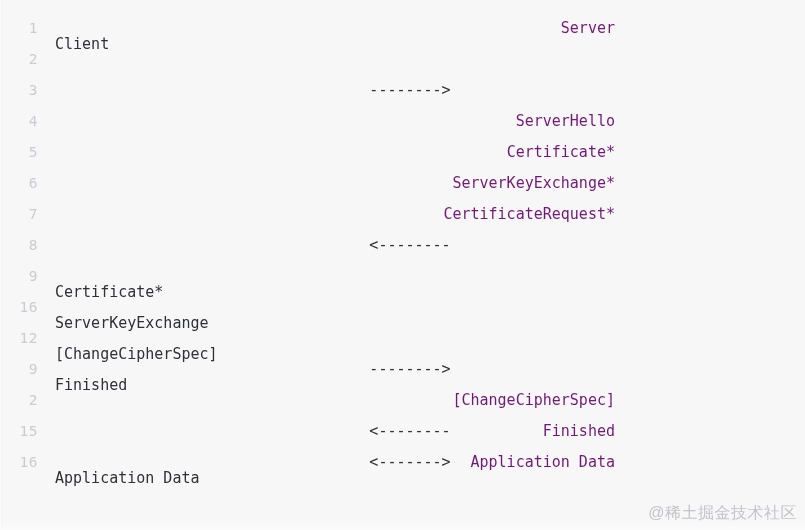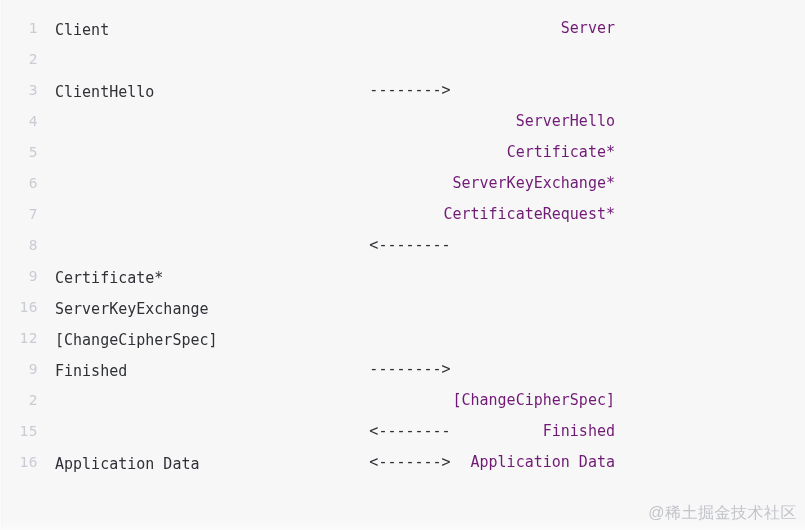--- a/index.html
+++ b/index.html
@@ -78,21 +78,21 @@
     left: 55px;
     top: 0;
     right: 0;
     height: 31px;
   }
 
   
   .col-client {
     position: absolute;
     left: 0;
-    top: 2px;
+    top: 16px;
     font-size: 15px;
     color: #2f3136;
     white-space: pre;
   }
 
   .col-arrow {
     position: absolute;
     left: 265px;
     top: 0;
     width: 180px;
@@ -127,21 +127,21 @@
 </style>
 </head>
 <body>
 
 <div id="code-block">
 
   <div class="code-lines">
 
   <div class="code-line"><span class="line-number">1</span><span class="line-content"><span class="col-client">Client</span><span class="col-server">Server</span><span class="col-arrow"></span></span></div>
       <div class="code-line"><span class="line-number">2</span><span class="line-content"><span class="col-client"></span><span class="col-server"></span><span class="col-arrow"></span></span></div>
-      <div class="code-line"><span class="line-number">3</span><span class="line-content"><span class="col-client">ClientHello</span><span class="col-server"></span><span class="col-arrow">--------&gt;</span></span></div>
+      <div class="code-line"><span class="line-number">3</span><span class="line-content"><span class="col-server"></span><span class="col-arrow">--------&gt;</span></span></div>
       <div class="code-line"><span class="line-number">4</span><span class="line-content"><span class="col-client"></span><span class="col-server">ServerHello</span><span class="col-arrow"></span></span></div>
       <div class="code-line"><span class="line-number">5</span><span class="line-content"><span class="col-client"></span><span class="col-server">Certificate*</span><span class="col-arrow"></span></span></div>
       <div class="code-line"><span class="line-number">6</span><span class="line-content"><span class="col-client"></span><span class="col-server">ServerKeyExchange*</span><span class="col-arrow"></span></span></div>
       <div class="code-line"><span class="line-number">7</span><span class="line-content"><span class="col-client"></span><span class="col-server">CertificateRequest*</span><span class="col-arrow"></span></span></div>
       <div class="code-line"><span class="line-number">8</span><span class="line-content"><span class="col-client"></span><span class="col-arrow">&lt;--------</span></span></div>
       <div class="code-line"><span class="line-number">9</span><span class="line-content"><span class="col-client">Certificate*</span><span class="col-server"></span><span class="col-arrow"></span></span></div>
       <div class="code-line"><span class="line-number">16</span><span class="line-content"><span class="col-client">ServerKeyExchange</span><span class="col-server"></span><span class="col-arrow"></span></span></div>
       <div class="code-line"><span class="line-number">12</span><span class="line-content"><span class="col-client">[ChangeCipherSpec]</span><span class="col-server"></span><span class="col-arrow"></span></span></div>
       <div class="code-line"><span class="line-number">9</span><span class="line-content"><span class="col-client">Finished</span><span class="col-server"></span><span class="col-arrow">--------&gt;</span></span></div>
       <div class="code-line"><span class="line-number">2</span><span class="line-content"><span class="col-client"></span><span class="col-server">[ChangeCipherSpec]</span><span class="col-arrow"></span></span></div>

